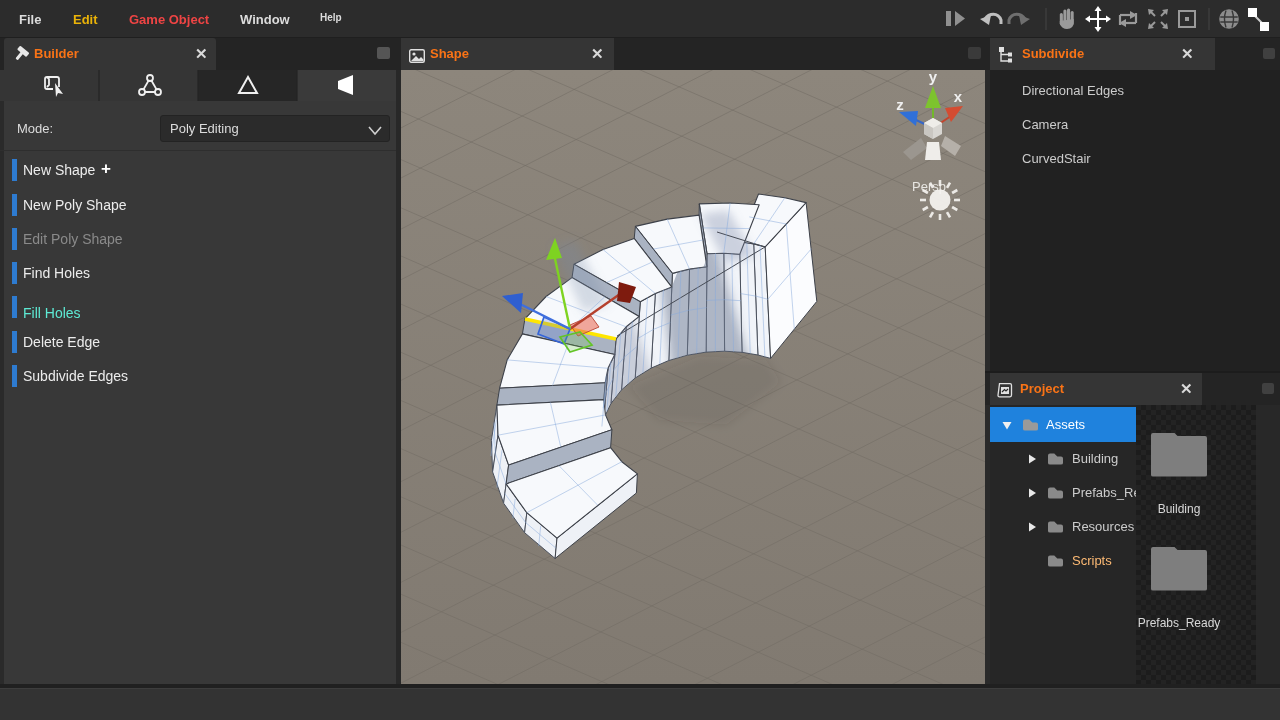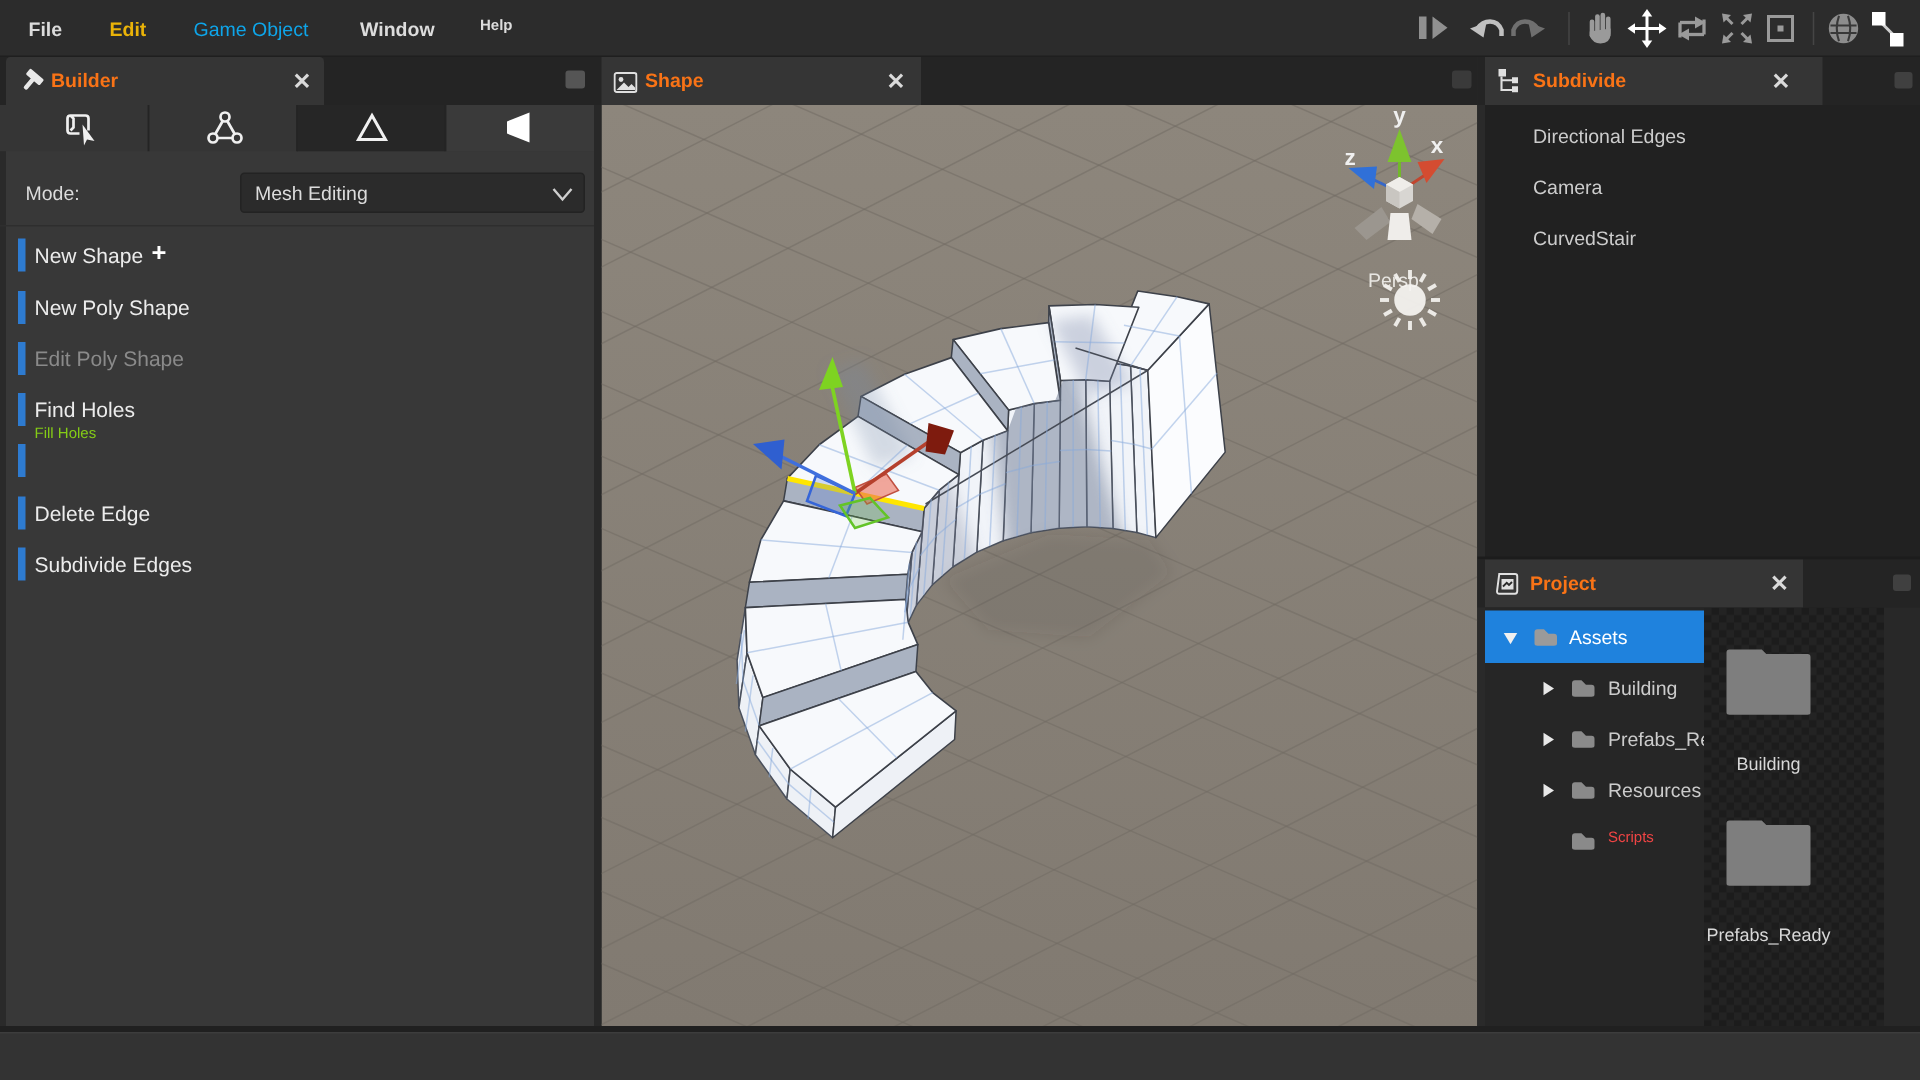--- a/index.html
+++ b/index.html
@@ -4,21 +4,21 @@
 body{width:1280px;height:720px;background:#282828;font-family:"Liberation Sans",sans-serif;overflow:hidden;position:relative}
 .abs{position:absolute}
 .tabtxt{font-size:13px;font-weight:bold;color:#f97316}
 .x{color:#dadada;font-size:15px;font-weight:bold}
 </style></head>
 <body>
 
 <div class="abs" style="left:0;top:0;width:1280px;height:38px;background:#2c2c2c;border-bottom:1px solid #1f1f1f"></div>
 <div class="abs" style="top:12px;left:19px;color:#dcdcdc;font-size:13px;font-weight:bold">File</div>
 <div class="abs" style="top:12px;left:73px;color:#eab308;font-size:13px;font-weight:bold">Edit</div>
-<div class="abs" style="top:12px;left:129px;color:#0ea5e9;font-size:13px;font-weight:normal">Game Object</div>
+<div class="abs" style="top:12px;left:129px;color:#ef4444;font-size:13px;font-weight:bold">Game Object</div>
 <div class="abs" style="top:12px;left:240px;color:#dcdcdc;font-size:13px;font-weight:bold">Window</div>
 <div class="abs" style="top:12px;left:320px;color:#dcdcdc;font-size:10px;font-weight:bold">Help</div>
 <svg width="350" height="38" viewBox="0 0 350 38" style="position:absolute;left:930px;top:0">
 <g fill="none" stroke="#909090" stroke-width="2">
  <rect x="16" y="11" width="5" height="15" fill="#909090" stroke="none"></rect>
  <polygon points="25,11 25,26 35,18.5" fill="#909090" stroke="none"></polygon>
  <path d="M55 19 C 59 13, 68 12, 71 20 L 71 24" stroke="#c0c0c0" stroke-width="3" fill="none"></path>
  <polygon points="50,19 61,15 59,25" fill="#c0c0c0" stroke="none"></polygon>
  <path d="M95 19 C 91 13, 82 12, 79 20 L 79 24" stroke="#6f6f6f" stroke-width="3" fill="none"></path>
  <polygon points="100,19 89,15 91,25" fill="#6f6f6f" stroke="none"></polygon>
@@ -104,37 +104,37 @@
 </g>
 <g transform="translate(248,16)" stroke="#f0f0f0" stroke-width="2" fill="none">
  <path d="M0 -9 L9 7 L-9 7 Z"></path>
 </g>
 <g transform="translate(346,15)">
  <polygon points="7,-10 7,10 -8,4 -8,-4" fill="#ffffff"></polygon>
 </g>
 </svg>
 <div class="abs" style="left:17px;top:121px;color:#dcdcdc;font-size:13px">Mode:</div>
 <div class="abs" style="left:160px;top:115px;width:230px;height:27px;background:#2b2b2b;border:1px solid #232323;border-radius:3px"></div>
-<div class="abs" style="left:170px;top:121px;color:#dcdcdc;font-size:13px">Mesh Editing</div>
+<div class="abs" style="left:170px;top:121px;color:#dcdcdc;font-size:13px">Poly Editing</div>
 <div class="abs" style="left:368px;top:123px;width:12px;height:12px">
 <svg width="14" height="12" viewBox="0 0 14 12">
       <path d="M1 2 L7 9 L13 2" stroke="#cfcfcf" stroke-width="1.6" fill="none"></path>
     </svg></div>
 <div class="abs" style="left:0;top:150px;width:396px;height:1px;background:#2e2e2e"></div>
 <div class="abs" style="left:12px;top:159px;width:5px;height:22px;background:#2e7bd0"></div>
 <div class="abs" style="left:23px;top:162px;color:#ececec;font-size:14px">New Shape</div>
 <div class="abs" style="left:101px;top:159px;color:#ffffff;font-size:17px;font-weight:bold">+</div>
 <div class="abs" style="left:12px;top:194px;width:5px;height:22px;background:#2e7bd0"></div>
 <div class="abs" style="left:23px;top:197px;color:#ececec;font-size:14px">New Poly Shape</div>
 <div class="abs" style="left:12px;top:228px;width:5px;height:22px;background:#2e7bd0"></div>
 <div class="abs" style="left:23px;top:231px;color:#8a8a8a;font-size:14px">Edit Poly Shape</div>
 <div class="abs" style="left:12px;top:262px;width:5px;height:22px;background:#2e7bd0"></div>
 <div class="abs" style="left:23px;top:265px;color:#ececec;font-size:14px">Find Holes</div>
 <div class="abs" style="left:12px;top:296px;width:5px;height:22px;background:#2e7bd0"></div>
-<div class="abs" style="left:23px;top:284px;color:#84cc16;font-size:10px">Fill Holes</div>
+<div class="abs" style="left:23px;top:305px;color:#5eead4;font-size:14px">Fill Holes</div>
 <div class="abs" style="left:12px;top:331px;width:5px;height:22px;background:#2e7bd0"></div>
 <div class="abs" style="left:23px;top:334px;color:#ececec;font-size:14px">Delete Edge</div>
 <div class="abs" style="left:12px;top:365px;width:5px;height:22px;background:#2e7bd0"></div>
 <div class="abs" style="left:23px;top:368px;color:#ececec;font-size:14px">Subdivide Edges</div>
 
 <div class="abs" style="left:396px;top:38px;width:589px;height:32px;background:#242424"></div>
 <div class="abs" style="left:401px;top:38px;width:213px;height:32px;background:#353535"></div>
 <div class="abs" style="left:409px;top:47px"><svg width="16" height="14" viewBox="0 0 16 14" style="vertical-align:-2px">
 <rect x="0.7" y="0.7" width="14.6" height="12.6" rx="1.5" fill="none" stroke="#e0e0e0" stroke-width="1.4"></rect>
 <circle cx="5" cy="5" r="1.6" fill="#e0e0e0"></circle>
@@ -398,21 +398,21 @@
 <svg width="10" height="10" viewBox="0 0 10 10" style="position:absolute;left:1027px;top:522px">
     <polygon points="2,0.5 9,5 2,9.5" fill="#e8e8e8"></polygon>
   </svg>
 <svg width="18" height="14" viewBox="0 0 18 14" style="position:absolute;left:1047px;top:520px">
     <path d="M1 11.0 L1 3.5 Q1 1.5 3 1.5 L7.3 1.5 L10.3 4.5 L14 4.5 Q16 4.5 16 6.5 L16 11.0 Q16 12.5 14 12.5 L3 12.5 Q1 12.5 1 11.0 Z" fill="#8a8a8a"></path>
   </svg>
 <div class="abs" style="left:1072px;top:519px;color:#cccccc;font-size:13px">Resources</div>
 <svg width="18" height="14" viewBox="0 0 18 14" style="position:absolute;left:1047px;top:554px">
     <path d="M1 11.0 L1 3.5 Q1 1.5 3 1.5 L7.3 1.5 L10.3 4.5 L14 4.5 Q16 4.5 16 6.5 L16 11.0 Q16 12.5 14 12.5 L3 12.5 Q1 12.5 1 11.0 Z" fill="#8a8a8a"></path>
   </svg>
-<div class="abs" style="left:1072px;top:553px;color:#ef4444;font-size:10px">Scripts</div>
+<div class="abs" style="left:1072px;top:553px;color:#fdba74;font-size:13px">Scripts</div>
 <svg width="120" height="279" style="position:absolute;left:1136px;top:405px">
 <defs>
       <pattern id="chk" width="10" height="10" patternUnits="userSpaceOnUse">
 <rect width="10" height="10" fill="#1c1c1c"></rect>
 <rect width="5" height="5" fill="#232323"></rect>
         <rect x="5" y="5" width="5" height="5" fill="#232323"></rect>
 </pattern>
     </defs>
 <rect width="120" height="279" fill="url(#chk)"></rect>
 <g>

